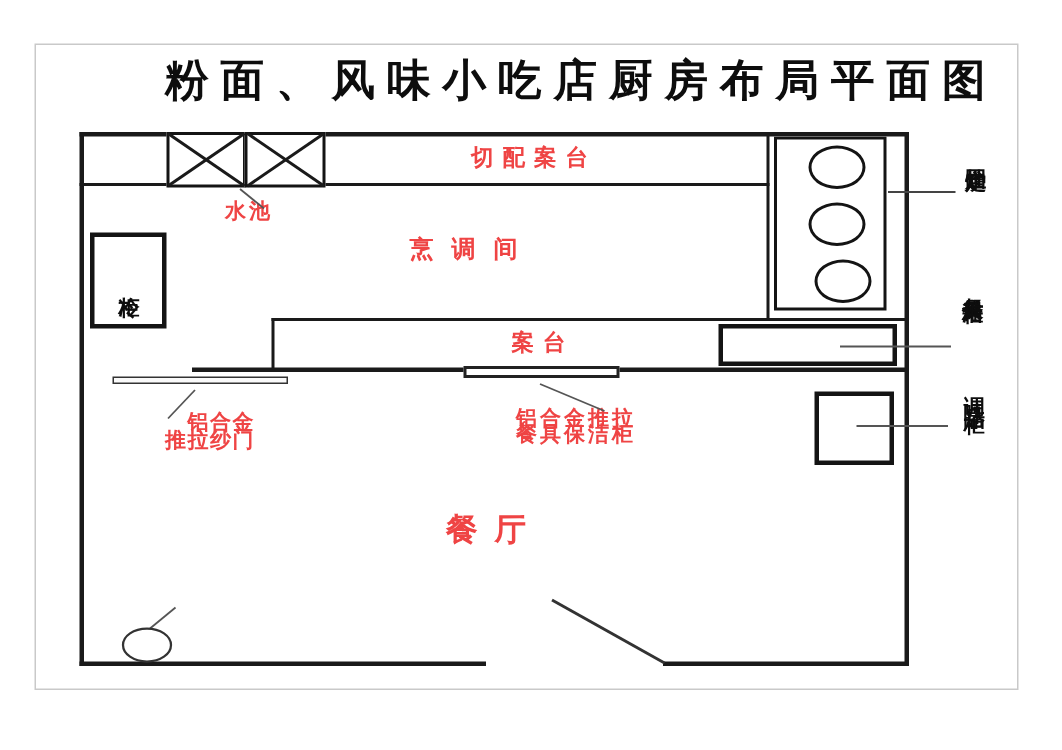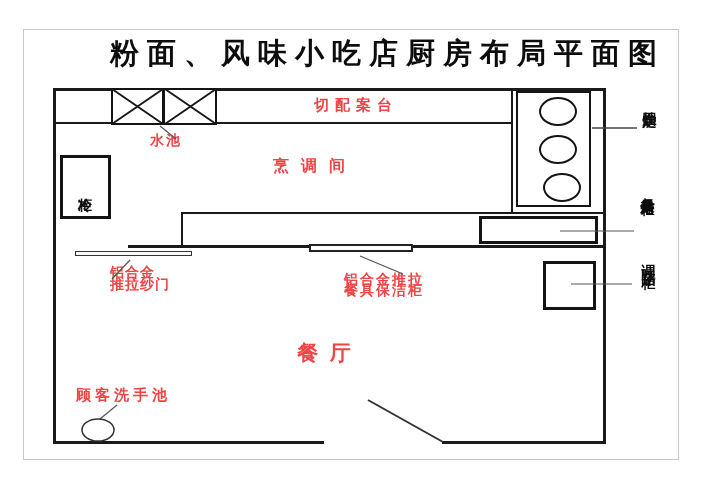--- a/index.html
+++ b/index.html
@@ -69,34 +69,34 @@
   <div class="abs" style="left:75px; top:251px; width:117px; height:5px; border:1px solid #333; background:#fafafa; box-sizing:border-box;"></div>
 
   <div class="abs" style="left:309px; top:244px; width:104px; height:8px; border:2px solid #222; background:#fff; box-sizing:border-box;"></div>
 
   <div class="abs lbl center" style="left:266px; top:96px; width:180px; font-size:15px; letter-spacing:6px;">切配案台</div>
 
   <div class="abs lbl" style="left:150px; top:132px; font-size:14px; letter-spacing:2px;">水池</div>
 
   <div class="abs lbl center" style="left:230px; top:156px; width:170px; font-size:16px; letter-spacing:12px;">烹调间</div>
 
+  <div class="abs lbl center" style="left:322px; top:219px; width:80px; font-size:15px; letter-spacing:6px;">案台</div>
 
   <div class="abs lbl center" style="left:245px; top:339px; width:160px; font-size:21px; letter-spacing:2px;">餐  厅</div>
 
-  <div class="abs lbl twoline" style="left:110px; top:266px; font-size:14px; letter-spacing:1px;">
+  <div class="abs lbl twoline" style="left:110px; top:276px; font-size:14px; letter-spacing:1px;text-align:right;">
     <span style="display:block;">铝合金</span>
     <span style="display:block;">推拉纱门</span>
   </div>
 
   <div class="abs lbl" style="left:344px; top:274px; font-size:14px; letter-spacing:2px; line-height:11px;">
     <span style="display:block;">铝合金推拉</span>
     <span style="display:block;">餐具保洁柜</span>
   </div>
 
-  <div class="abs lbl" style="left:76px; top:386px; font-size:15px; letter-spacing:4px;">顾客洗手池</div>
 
   <div class="abs vtext" style="left:641px; top:101px; line-height:17px;">固定炉灶</div>
   <div class="abs vtext" style="left:640px; top:187px; line-height:16px; letter-spacing:1px;">餐具保洁柜</div>
   <div class="abs vtext" style="left:640px; top:253px; line-height:17px; letter-spacing:4px;">调味品柜</div>
 
   <svg class="overlay" width="708" height="500" viewBox="0 0 708 500">
 
     <line x1="112" y1="89" x2="163" y2="124" stroke="#1a1a1a" stroke-width="2"></line>
     <line x1="163" y1="89" x2="112" y2="124" stroke="#1a1a1a" stroke-width="2"></line>
     <line x1="165" y1="89" x2="216" y2="124" stroke="#1a1a1a" stroke-width="2"></line>

